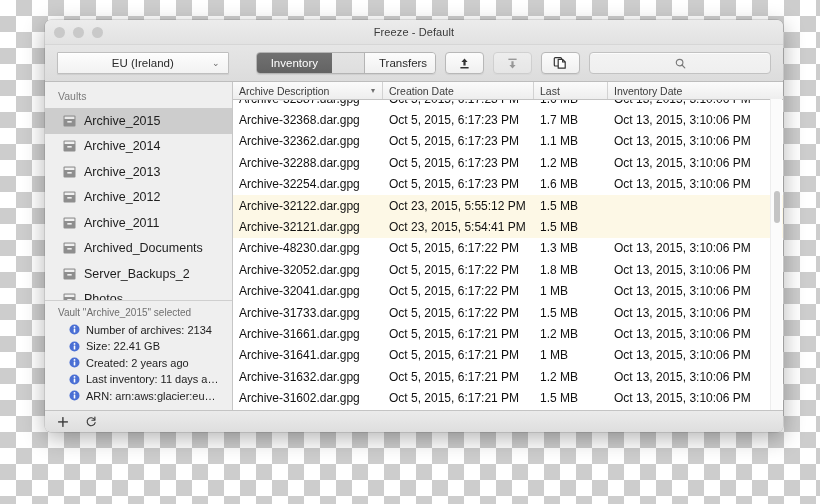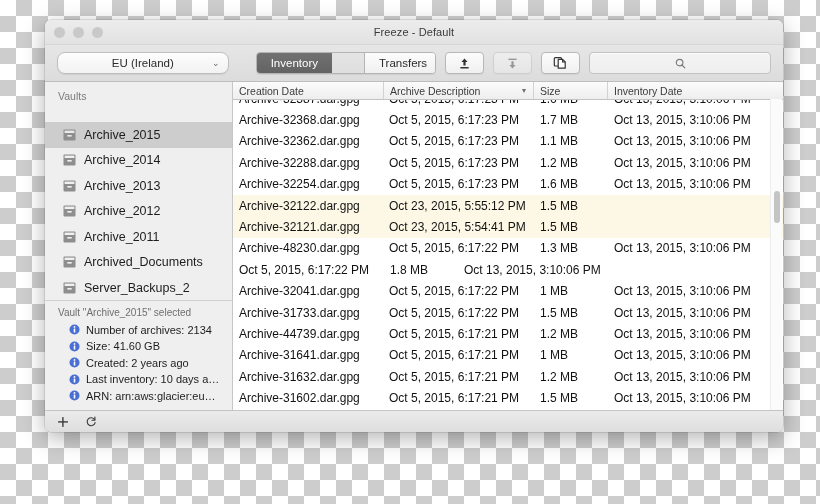--- a/index.html
+++ b/index.html
@@ -80,21 +80,21 @@
     align-items: center;
     padding: 0 12px;
     gap: 9px;
     flex: 0 0 auto;
   }
   .region-select {
     width: 175px;
     height: 20px;
     background: linear-gradient(#fdfdfd, #f2f2f2);
     border: 1px solid #bfbfbf;
-    border-radius: 8px;
+    border-radius: 1px;
     box-shadow: 0 1px 0 rgba(255,255,255,0.85) inset, 0 1px 1px rgba(0,0,0,0.07);
     position: relative;
     display: flex;
     align-items: center;
     justify-content: center;
     font-size: 11.5px;
     color: #2b2b2b;
   }
   .region-select .chev {
     position: absolute;
@@ -185,21 +185,21 @@
   }
   .vault-item {
     height: 25.5px;
     display: flex;
     align-items: center;
     padding-left: 18px;
     gap: 8px;
     font-size: 12.5px;
     color: #1d1d1d;
   }
-  .vault-item.selected { background: #cdcdcd; margin-top: 14px; }
+  .vault-item.selected { background: #cdcdcd; }
   .vault-icon { flex: 0 0 auto; display: block; }
 
   .vault-info {
     flex: 0 0 auto;
     border-top: 1px solid #cfcfcf;
     padding: 6px 0 6px 0;
     background: #efefef;
   }
   .vault-info-title {
     font-size: 10px;
@@ -466,64 +466,64 @@
           </svg>
           <span>Number of archives: 2134</span>
         </div>
 
         <div class="info-row">
           <svg class="info-icon" width="11" height="11" viewBox="0 0 11 11">
             <circle cx="5.5" cy="5.5" r="5" fill="#4A6FD4"></circle>
             <circle cx="5.5" cy="2.9" r="0.95" fill="#fff"></circle>
             <rect x="4.7" y="4.4" width="1.6" height="4.1" rx="0.5" fill="#fff"></rect>
           </svg>
-          <span>Size: 41.60 GB</span>
+          <span>Size: 22.41 GB</span>
         </div>
 
         <div class="info-row">
           <svg class="info-icon" width="11" height="11" viewBox="0 0 11 11">
             <circle cx="5.5" cy="5.5" r="5" fill="#4A6FD4"></circle>
             <circle cx="5.5" cy="2.9" r="0.95" fill="#fff"></circle>
             <rect x="4.7" y="4.4" width="1.6" height="4.1" rx="0.5" fill="#fff"></rect>
           </svg>
           <span>Created: 2 years ago</span>
         </div>
 
         <div class="info-row">
           <svg class="info-icon" width="11" height="11" viewBox="0 0 11 11">
             <circle cx="5.5" cy="5.5" r="5" fill="#4A6FD4"></circle>
             <circle cx="5.5" cy="2.9" r="0.95" fill="#fff"></circle>
             <rect x="4.7" y="4.4" width="1.6" height="4.1" rx="0.5" fill="#fff"></rect>
           </svg>
-          <span>Last inventory: 10 days a…</span>
+          <span>Last inventory: 11 days a…</span>
         </div>
 
         <div class="info-row">
           <svg class="info-icon" width="11" height="11" viewBox="0 0 11 11">
             <circle cx="5.5" cy="5.5" r="5" fill="#4A6FD4"></circle>
             <circle cx="5.5" cy="2.9" r="0.95" fill="#fff"></circle>
             <rect x="4.7" y="4.4" width="1.6" height="4.1" rx="0.5" fill="#fff"></rect>
           </svg>
           <span>ARN: arn:aws:glacier:eu…</span>
         </div>
       </div>
     </div>
 
     <div class="table-area">
 
       <div class="thead">
-        <div class="th c1">
-          <span>Creation Date</span>
-        </div>
         <div class="th c0">
           <span>Archive Description</span>
           <span class="sortchev">▾</span>
         </div>
+        <div class="th c1">
+          <span>Creation Date</span>
+        </div>
         <div class="th c2">
-          <span>Size</span>
+          <span>Last</span>
         </div>
         <div class="th c3">
           <span>Inventory Date</span>
         </div>
       </div>
 
       <div class="tbody">
         <div class="tbody-inner" id="rows-host">
             <div class="trow">
               <div class="td c0">Archive-32387.dar.gpg</div>
@@ -567,38 +567,39 @@
               <div class="td c2">1.5 MB</div>
               <div class="td c3"></div>
             </div>
             <div class="trow">
               <div class="td c0">Archive-48230.dar.gpg</div>
               <div class="td c1">Oct 5, 2015, 6:17:22 PM</div>
               <div class="td c2">1.3 MB</div>
               <div class="td c3">Oct 13, 2015, 3:10:06 PM</div>
             </div>
             <div class="trow">
+              <div class="td c0">Archive-32052.dar.gpg</div>
               <div class="td c1">Oct 5, 2015, 6:17:22 PM</div>
               <div class="td c2">1.8 MB</div>
               <div class="td c3">Oct 13, 2015, 3:10:06 PM</div>
             </div>
             <div class="trow">
               <div class="td c0">Archive-32041.dar.gpg</div>
               <div class="td c1">Oct 5, 2015, 6:17:22 PM</div>
               <div class="td c2">1 MB</div>
               <div class="td c3">Oct 13, 2015, 3:10:06 PM</div>
             </div>
             <div class="trow">
               <div class="td c0">Archive-31733.dar.gpg</div>
               <div class="td c1">Oct 5, 2015, 6:17:22 PM</div>
               <div class="td c2">1.5 MB</div>
               <div class="td c3">Oct 13, 2015, 3:10:06 PM</div>
             </div>
             <div class="trow">
-              <div class="td c0">Archive-44739.dar.gpg</div>
+              <div class="td c0">Archive-31661.dar.gpg</div>
               <div class="td c1">Oct 5, 2015, 6:17:21 PM</div>
               <div class="td c2">1.2 MB</div>
               <div class="td c3">Oct 13, 2015, 3:10:06 PM</div>
             </div>
             <div class="trow">
               <div class="td c0">Archive-31641.dar.gpg</div>
               <div class="td c1">Oct 5, 2015, 6:17:21 PM</div>
               <div class="td c2">1 MB</div>
               <div class="td c3">Oct 13, 2015, 3:10:06 PM</div>
             </div>

